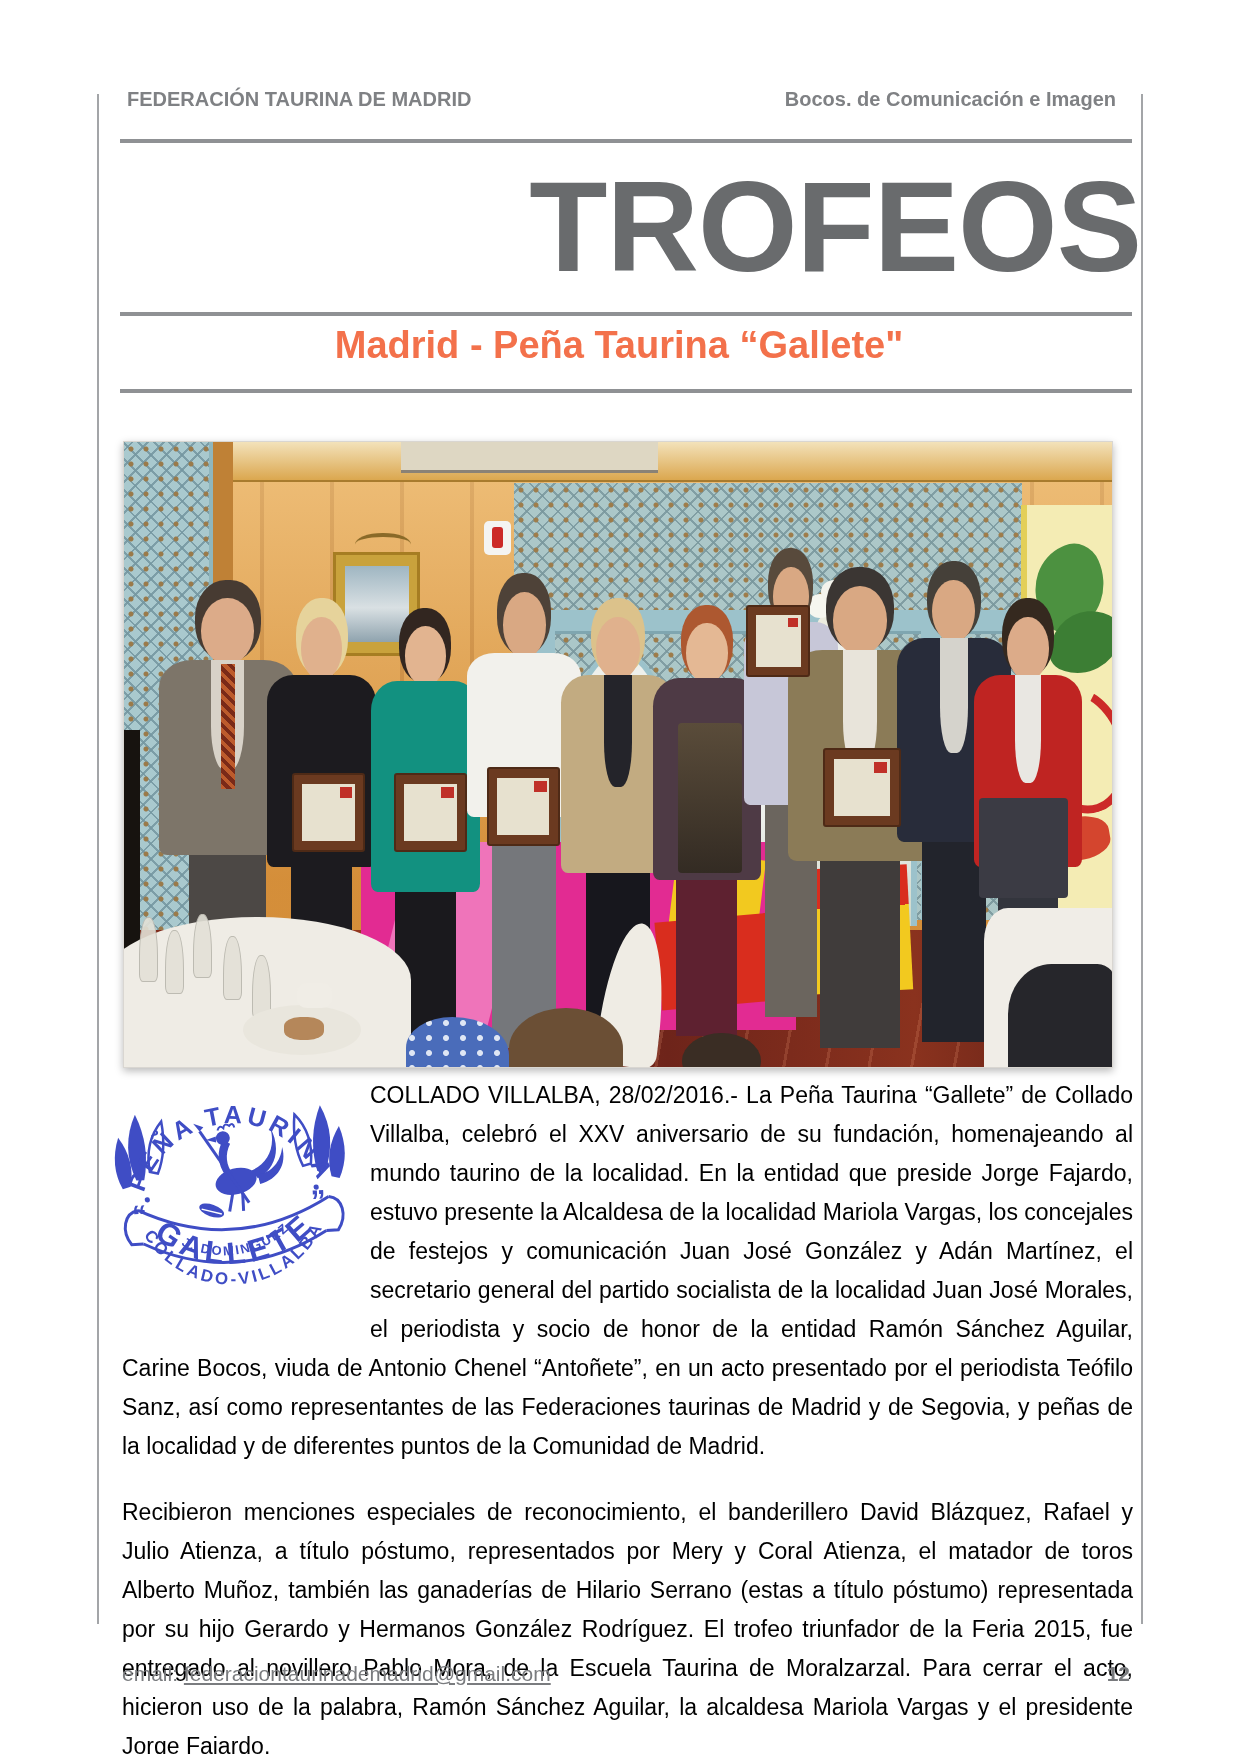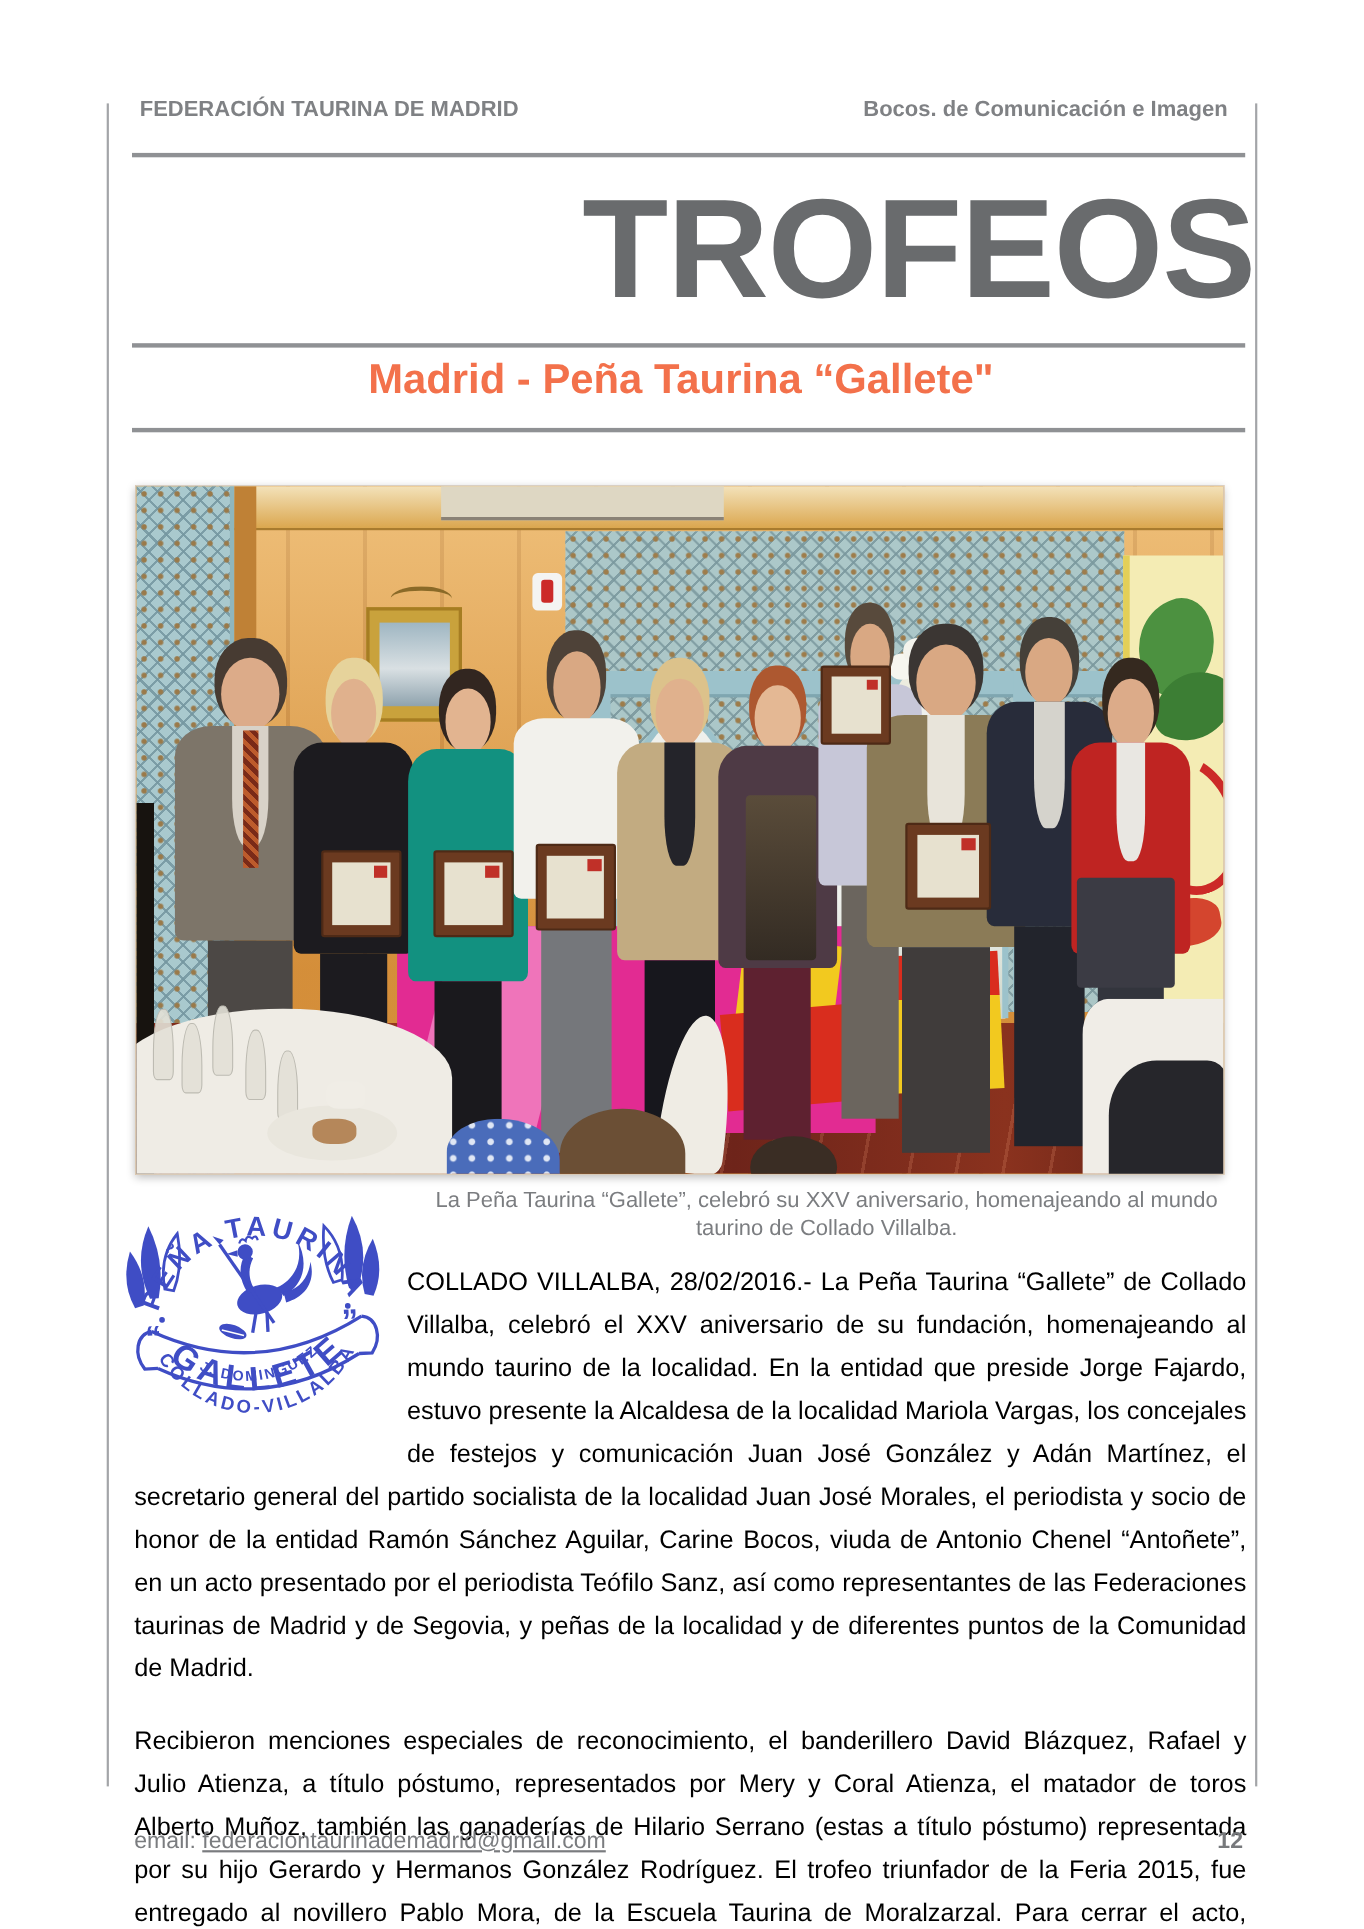--- a/index.html
+++ b/index.html
@@ -337,21 +337,20 @@
         <text class="lt-banner">
           <textPath href="#arcBanner" startOffset="50%" text-anchor="middle">GALLETE</textPath>
         </text>
         <text class="lt-bottom">
           <textPath href="#arcBottom" startOffset="50%" text-anchor="middle">COLLADO-VILLALBA</textPath>
         </text>
         <text class="lt-quote" x="24" y="142">“</text>
         <text class="lt-quote" x="204" y="136">”</text>
       </svg>
     </div>
-    <p class="caption">La Peña Taurina “Gallete”, celebró su XXV aniversario, homenajeando al mundo taurino de Collado Villalba.</p>
     <p class="body-par">COLLADO VILLALBA, 28/02/2016.- La Peña Taurina “Gallete” de Collado Villalba, celebró el XXV aniversario de su fundación, homenajeando al mundo taurino de la localidad. En la entidad que preside Jorge Fajardo, estuvo presente la Alcaldesa de la localidad Mariola Vargas, los concejales de festejos y comunicación Juan José González y Adán Martínez, el secretario general del partido socialista de la localidad Juan José Morales, el periodista y socio de honor de la entidad Ramón Sánchez Aguilar, Carine Bocos, viuda de Antonio Chenel “Antoñete”, en un acto presentado por el periodista Teófilo Sanz, así como representantes de las Federaciones taurinas de Madrid y de Segovia, y peñas de la localidad y de diferentes puntos de la Comunidad de Madrid.</p>
     <p class="body-par">Recibieron menciones especiales de reconocimiento, el banderillero David Blázquez, Rafael y Julio Atienza, a título póstumo, representados por Mery y Coral Atienza,  el matador de toros Alberto Muñoz, también las ganaderías de Hilario Serrano (estas a título póstumo) representada por su hijo Gerardo y Hermanos González Rodríguez. El trofeo triunfador de la Feria 2015, fue entregado al novillero Pablo Mora, de la Escuela Taurina de Moralzarzal. Para cerrar el acto, hicieron uso de la palabra, Ramón Sánchez Aguilar, la alcaldesa Mariola Vargas y el presidente Jorge Fajardo.</p>
   </div>
 
   <div class="footer">
     <span>
       <span>email:</span>
       <a href="#">federaciontaurinademadrid@gmail.com</a>
     </span>
     <span class="pagenum">12</span>

